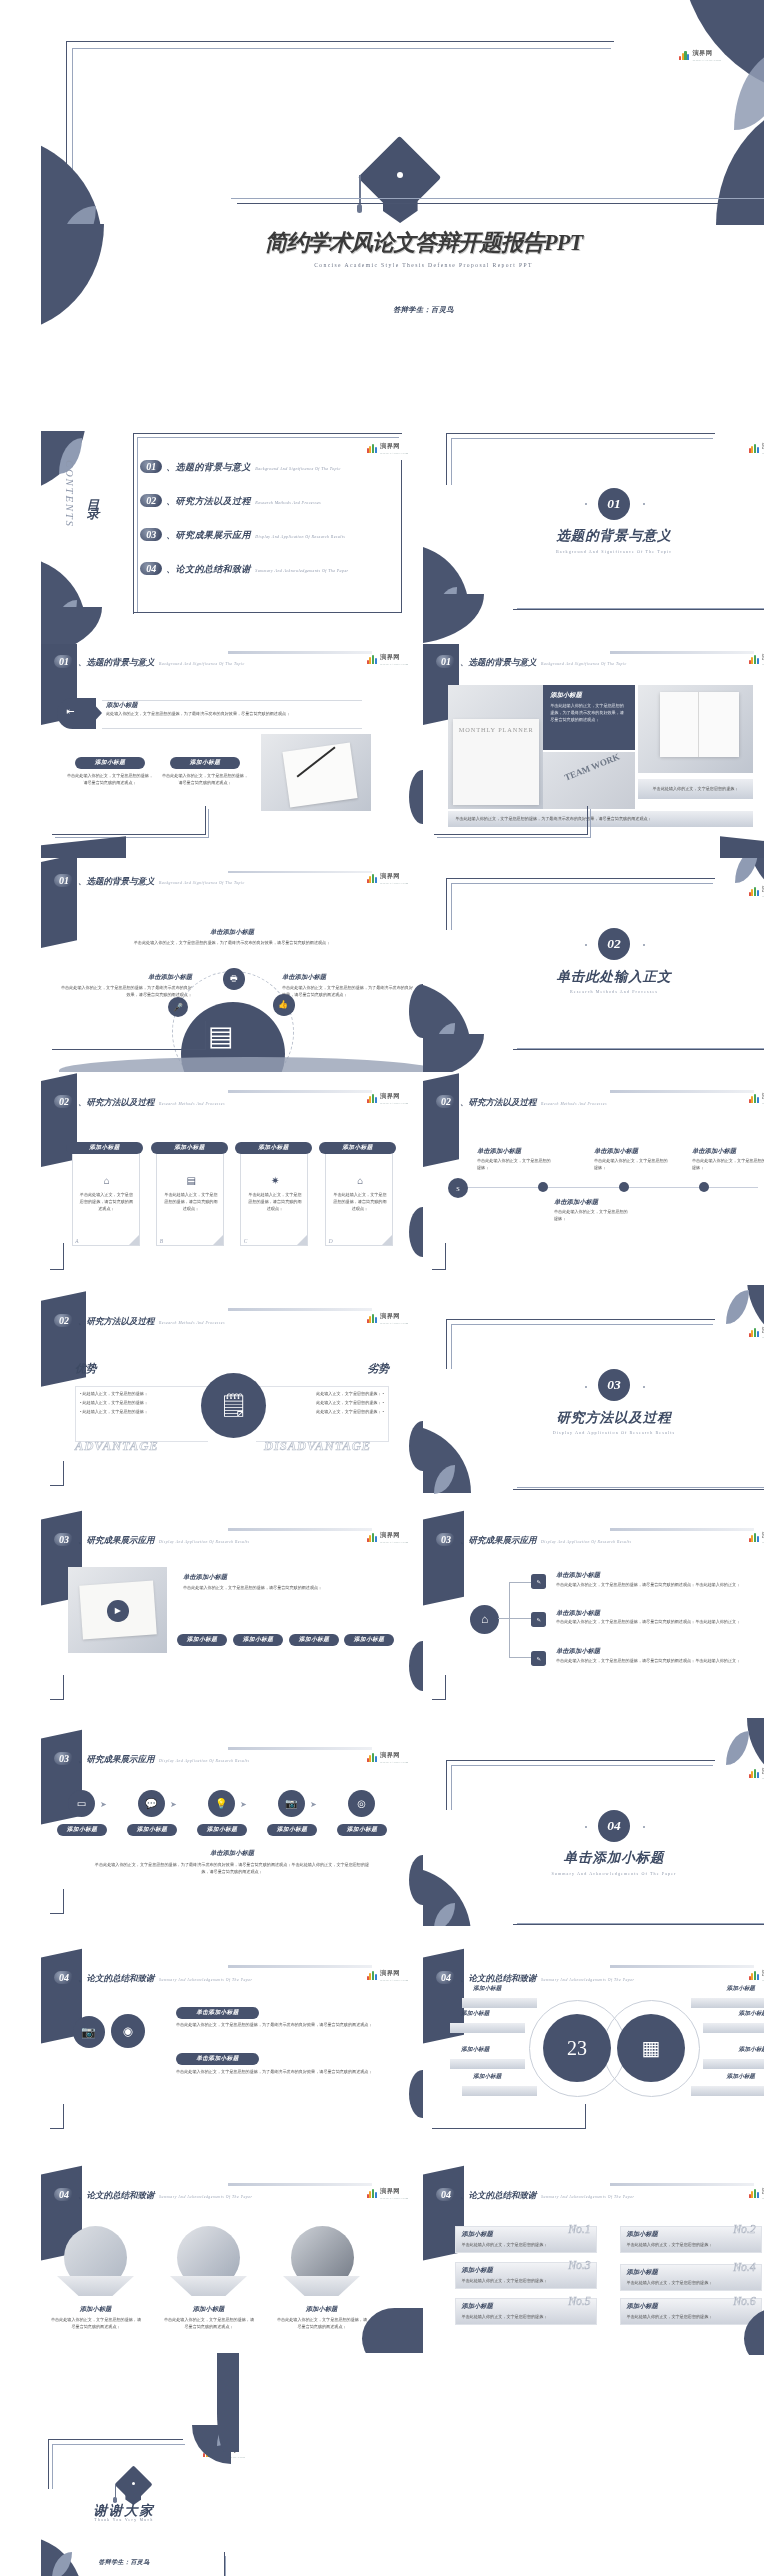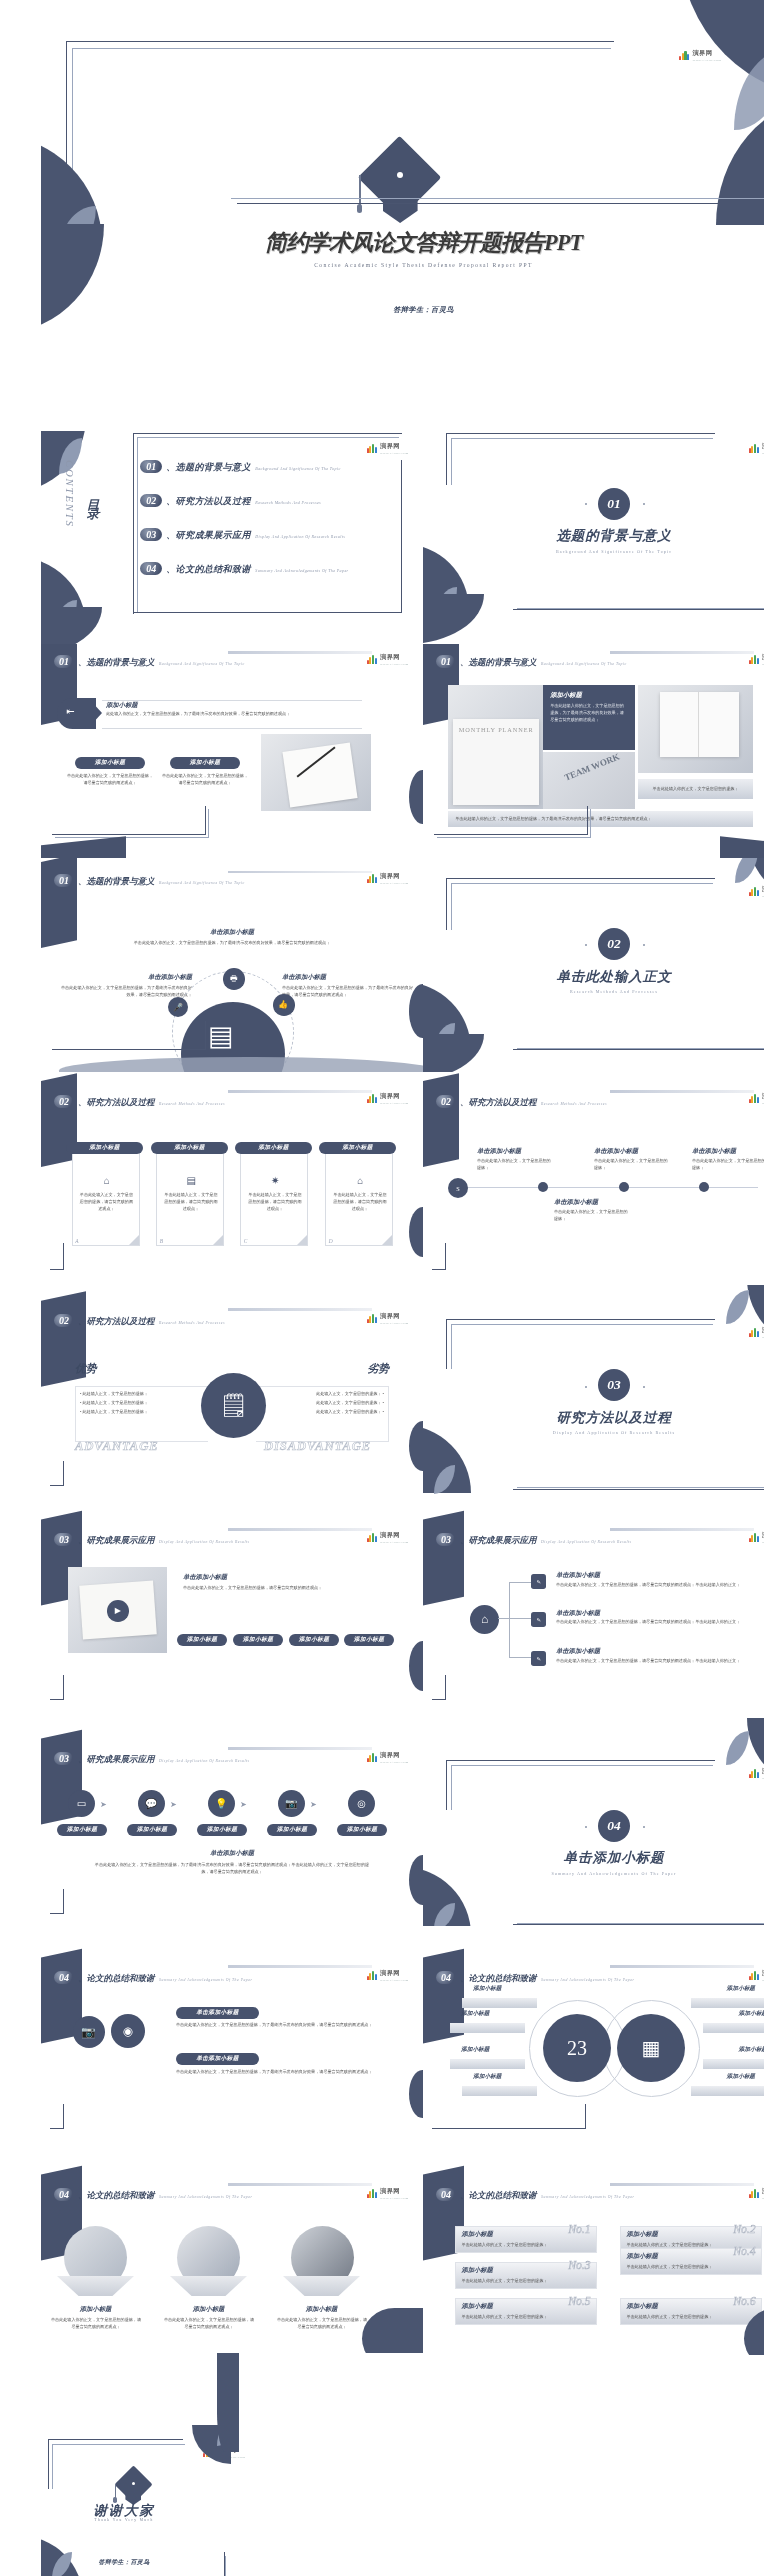--- a/index.html
+++ b/index.html
@@ -874,21 +874,21 @@
   <div class="bar" style="left:197px;top:86px;width:142px;height:27px;">
     <div class="mini-title" style="position:absolute;left:5.4px;top:2.7px;">添加小标题</div>
     <div class="body-txt" style="position:absolute;left:5.4px;top:13.5px;width:131px;">单击此处输入你的正文，文字是您思想的提炼；</div>
     <div class="noword" style="right:5.4px;top:-3.6px;">No.2</div>
   </div>
   <div class="bar" style="left:32px;top:122px;width:142px;height:27px;">
     <div class="mini-title" style="position:absolute;left:5.4px;top:2.7px;">添加小标题</div>
     <div class="body-txt" style="position:absolute;left:5.4px;top:13.5px;width:131px;">单击此处输入你的正文，文字是您思想的提炼；</div>
     <div class="noword" style="right:5.4px;top:-3.6px;">No.3</div>
   </div>
-  <div class="bar" style="left:197px;top:108px;width:142px;height:27px;">
+  <div class="bar" style="left:197px;top:124px;width:142px;height:27px;">
     <div class="mini-title" style="position:absolute;left:5.4px;top:2.7px;">添加小标题</div>
     <div class="body-txt" style="position:absolute;left:5.4px;top:13.5px;width:131px;">单击此处输入你的正文，文字是您思想的提炼；</div>
     <div class="noword" style="right:5.4px;top:-3.6px;">No.4</div>
   </div>
   <div class="bar" style="left:32px;top:158px;width:142px;height:27px;">
     <div class="mini-title" style="position:absolute;left:5.4px;top:2.7px;">添加小标题</div>
     <div class="body-txt" style="position:absolute;left:5.4px;top:13.5px;width:131px;">单击此处输入你的正文，文字是您思想的提炼；</div>
     <div class="noword" style="right:5.4px;top:-3.6px;">No.5</div>
   </div>
   <div class="bar" style="left:197px;top:158px;width:142px;height:27px;">

